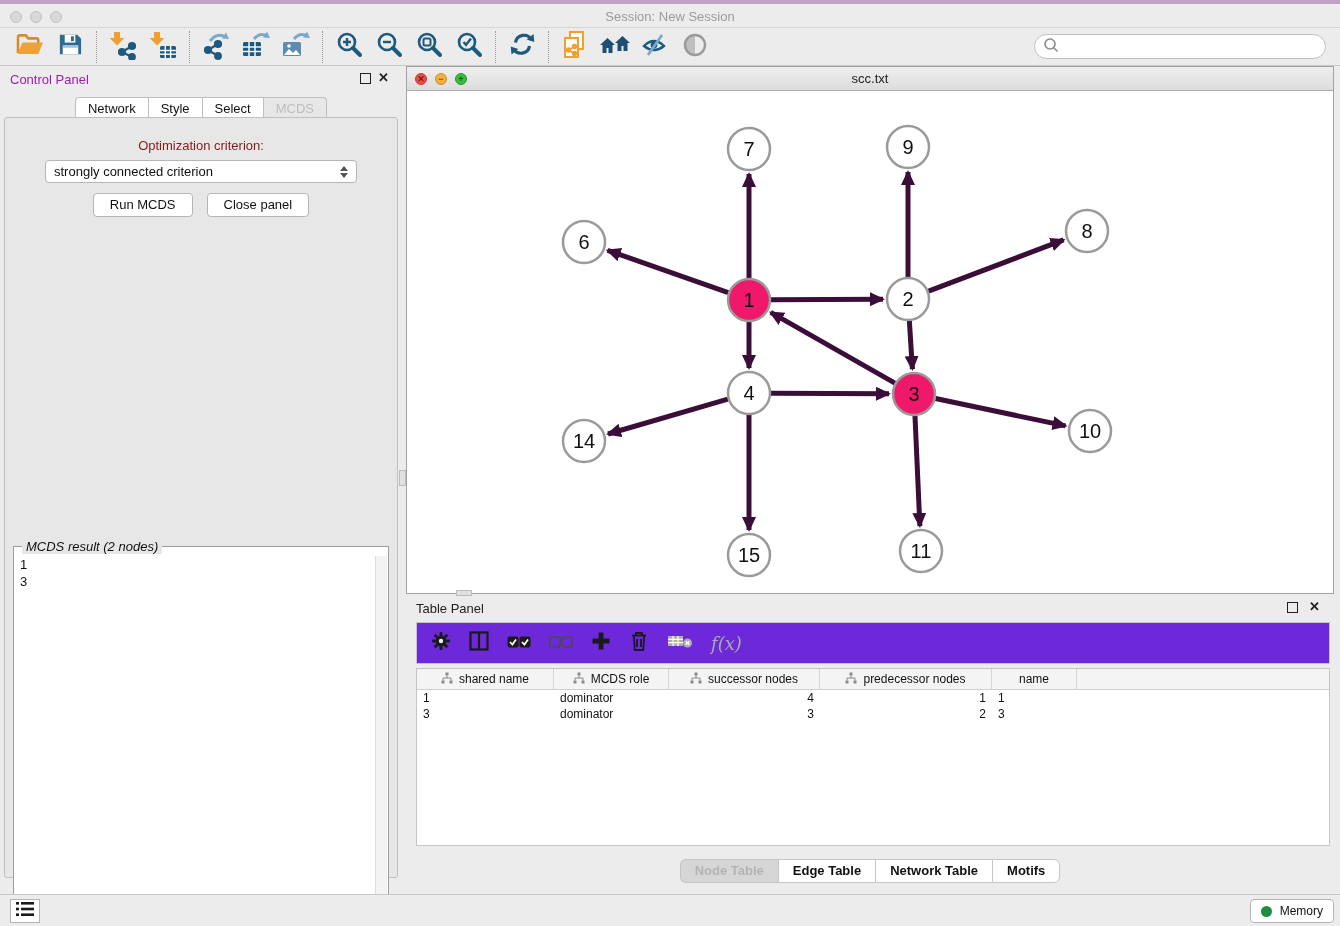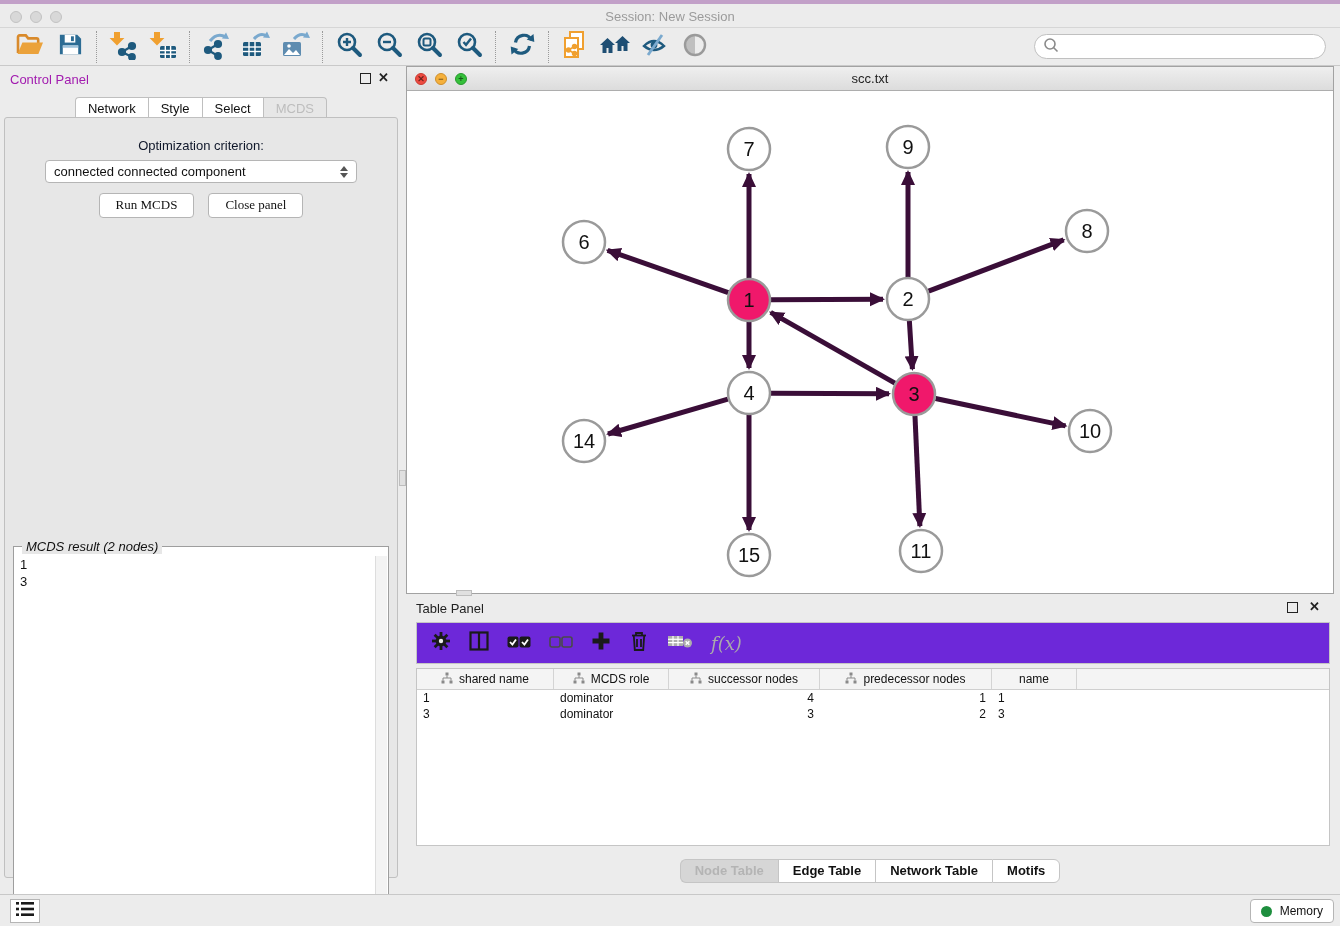--- a/index.html
+++ b/index.html
@@ -26,28 +26,28 @@
   .cp-header { position:absolute; left:0; top:0; width:100%; height:26px; }
   .cp-title { position:absolute; left:10px; top:6px; font-size:13px; color:#a21caf; }
   .panel-float { position:absolute; top:7px; width:11px; height:11px; border:1.6px solid #222; }
   .panel-close { position:absolute; top:4px; font-size:13px; font-weight:bold; color:#222; line-height:15px; }
   .cp-tabs { position:absolute; left:0; top:31px; width:100%; display:flex; justify-content:center; }
   .cp-tab { font-size:13px; padding:3px 12px 4px; background:#fff; border:1px solid #BFBFBF; border-right:none; color:#111; }
   .cp-tab:first-child { border-top-left-radius:4px; border-bottom-left-radius:4px; }
   .cp-tab:last-child { border-right:1px solid #BFBFBF; border-top-right-radius:4px; border-bottom-right-radius:4px; }
   .cp-tab.sel { background:#E7E7E7; color:#BDBDBD; border-bottom-color:#E7E7E7; }
   .cp-body { position:absolute; left:4px; top:51px; width:394px; height:761px; background:#E7E7E7; border:1px solid #C0C0C0; border-radius:3px; }
-  .opt-label { margin-top:20px; text-align:center; font-size:13px; color:#0f172a; }
+  .opt-label { margin-top:20px; text-align:center; font-size:13px; color:#7f1d1d; }
   .dropdown { position:absolute; left:40px; top:42px; width:312px; height:23px; background:#fff; border:1px solid #B5B5B5; border-radius:4px; display:flex; align-items:center; padding:0 8px; font-size:13px; }
   .dd-stepper { margin-left:auto; display:flex; flex-direction:column; gap:2px; align-items:center; }
   .dd-stepper i { width:0; height:0; border-left:4px solid transparent; border-right:4px solid transparent; display:block; }
   .dd-up { border-bottom:5px solid #555; }
   .dd-down { border-top:5px solid #555; }
   .cp-buttons { position:absolute; left:0; top:75px; width:100%; display:flex; justify-content:center; gap:14px; }
-  .btn { background:#fff; border:1px solid #B5B5B5; border-radius:4px; font-size:13px; padding:3px 16px 4px; color:#111; font-family:Liberation Serif, serif; }
+  .btn { background:#fff; border:1px solid #B5B5B5; border-radius:4px; font-size:13px; padding:3px 16px 4px; color:#111; font-family:Liberation Sans, sans-serif; }
   .result-box { position:absolute; left:8px; top:428px; width:376px; height:376px; border:1px solid #9E9E9E; background:#fff; }
   .result-label { position:absolute; left:8px; top:-8px; background:#E7E7E7; padding:0 4px; font-size:13px; color:#111;font-style:italic; }
   .result-list { position:absolute; left:2px; top:9px; right:14px; bottom:2px; font-size:13px; line-height:17px; padding-left:4px; overflow:hidden; }
   .result-scroll { position:absolute; right:1px; top:9px; bottom:1px; width:12px; background:#F3F3F3; border-left:1px solid #DDD; }
 
   
   .net-window { position:absolute; left:406px; top:0; width:928px; height:528px; border:1px solid #A2A2A2; background:#fff; }
   .net-titlebar { position:absolute; left:0; top:0; width:100%; height:24px; background:linear-gradient(#EFEFEF,#DCDCDC); border-bottom:1px solid #ADADAD; }
   .net-title { position:absolute; left:0; right:0; top:4px; text-align:center; font-size:13px; color:#222; font-stretch:condensed; }
   .tl { position:absolute; top:6px; width:12px; height:12px; border-radius:50%; font-size:9px; font-weight:bold; color:rgba(0,0,0,.55); text-align:center; line-height:11px; }
@@ -264,21 +264,21 @@
     </div>
     <div class="cp-tabs">
         <div class="cp-tab">Network</div>
         <div class="cp-tab">Style</div>
         <div class="cp-tab">Select</div>
         <div class="cp-tab sel">MCDS</div>
       </div>
     <div class="cp-body">
       <div class="opt-label">Optimization criterion:</div>
       <div class="dropdown">
-        <span>connected connected component</span>
+        <span>strongly connected criterion</span>
         <span class="dd-stepper">
             <i class="dd-up"></i>
             <i class="dd-down"></i>
           </span>
       </div>
       <div class="cp-buttons">
         <button class="btn">Run MCDS</button>
         <button class="btn">Close panel</button>
       </div>
       <div class="result-box">

